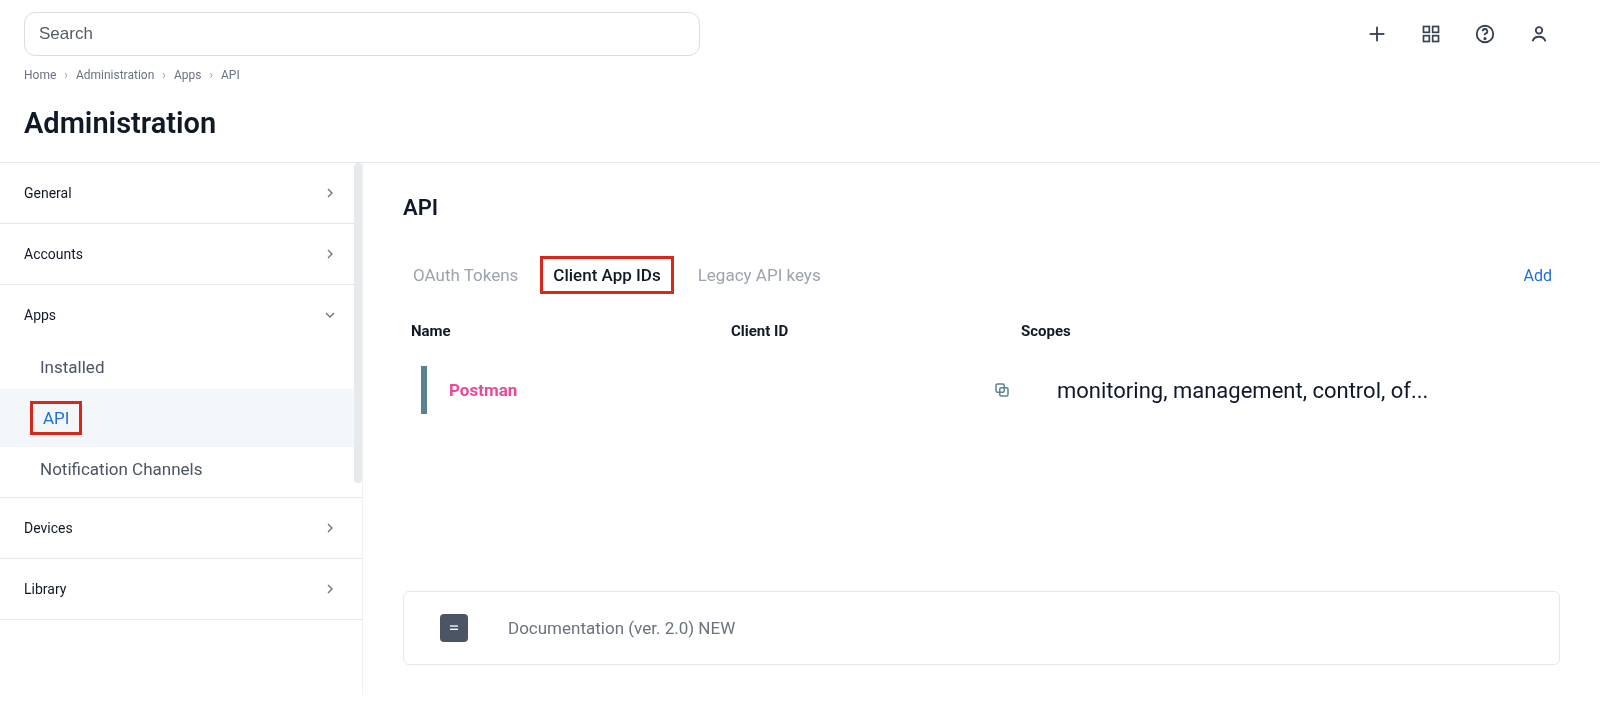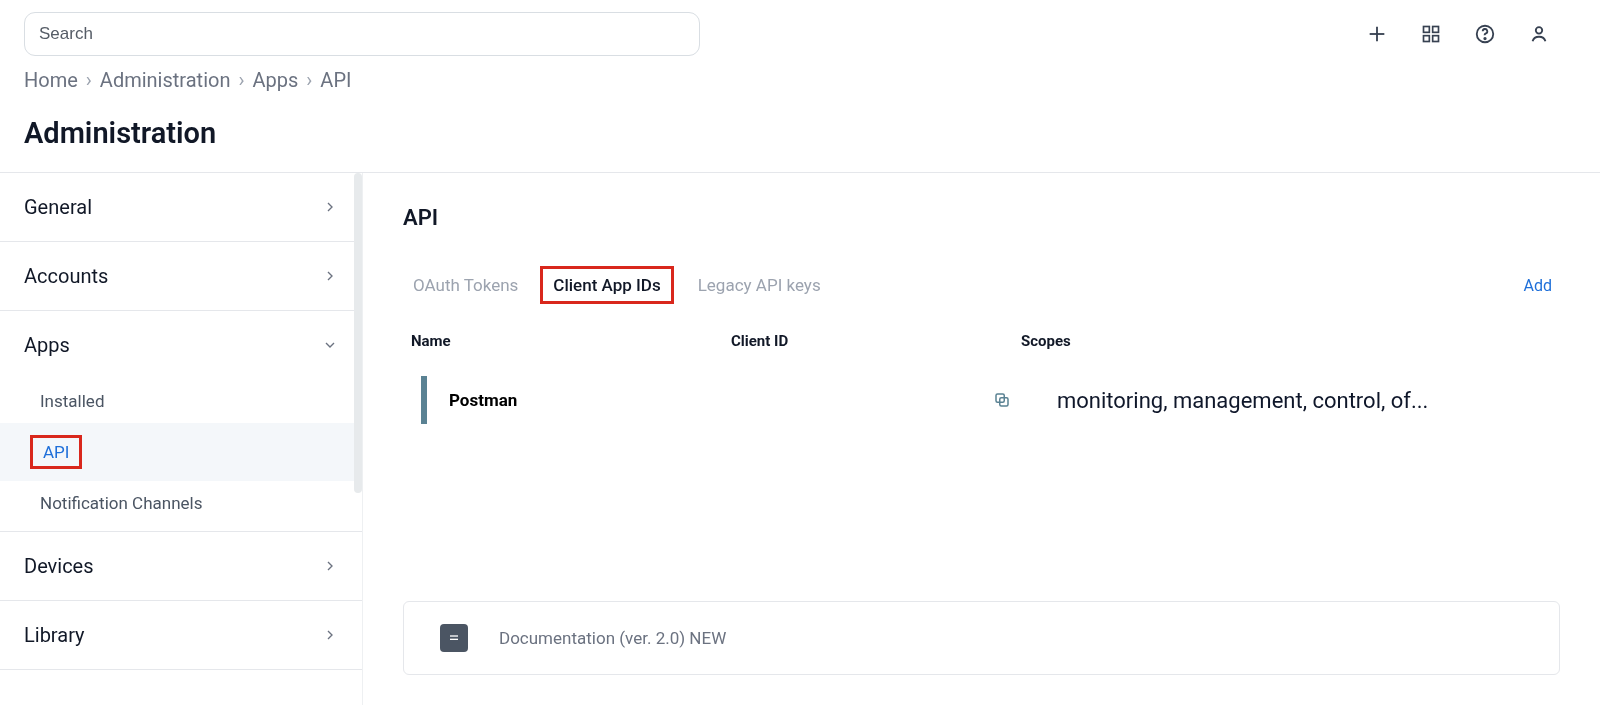--- a/index.html
+++ b/index.html
@@ -48,21 +48,21 @@
     justify-content: center;
     color: #374151;
     cursor: pointer;
   }
 
   
   .breadcrumb {
     display: flex;
     align-items: center;
     gap: 8px;
-    font-size: 20px;
+    font-size: 12px;
     color: #6b7280;
     padding: 4px 24px 12px 24px;
   }
   .breadcrumb .crumb { color: #6b7280; }
   .breadcrumb .sep { color: #9ca3af; }
 
   
   .page-title {
     font-size: 29px;
     font-weight: 600;
@@ -94,21 +94,21 @@
     border-radius: 4px;
   }
   .nav-group {
     border-bottom: 1px solid #e5e7eb;
   }
   .nav-item {
     display: flex;
     align-items: center;
     justify-content: space-between;
     padding: 22px 24px;
-    font-size: 20px;
+    font-size: 14px;
     color: #111827;
     cursor: pointer;
   }
   .nav-item .chev { color: #6b7280; }
   .sub-items { padding-bottom: 6px; }
   .sub-item {
     padding: 12px 24px 12px 40px;
     font-size: 17px;
     color: #4b5563;
     cursor: pointer;
@@ -189,21 +189,21 @@
   .row-accent {
     width: 6px;
     height: 48px;
     background: #5a8293;
     margin-right: 22px;
     margin-left: 10px;
   }
   .row-name {
     font-size: 17px;
     font-weight: 700;
-    color: #000000;
+    color: #ec4899;
     width: 290px;
   }
   .row-client {
     width: 290px;
     display: flex;
     align-items: center;
     justify-content: flex-end;
     padding-right: 18px;
     color: #5a8293;
   }
@@ -217,21 +217,21 @@
   .doc-card {
     position: absolute;
     bottom: 30px;
     left: 40px;
     right: 40px;
     border: 1px solid #e5e7eb;
     border-radius: 6px;
     padding: 22px 36px;
     display: flex;
     align-items: center;
-    gap: 31px;
+    gap: 40px;
   }
   .doc-icon {
     width: 28px; height: 28px;
     background: #4b5563;
     border-radius: 4px;
     display:flex; align-items:center; justify-content:center;
   }
   .doc-text {
     font-size: 17px;
     color: #6b7280;

